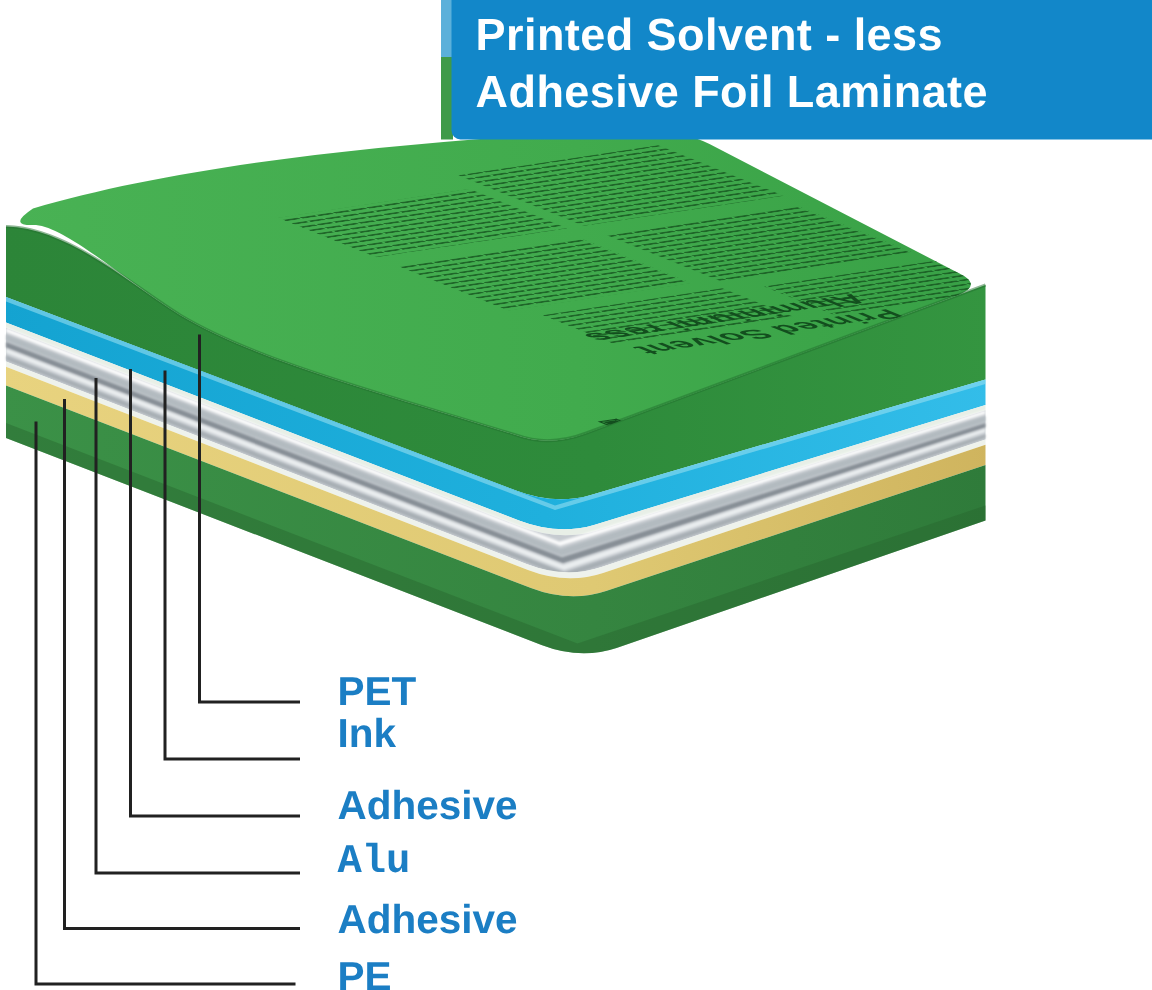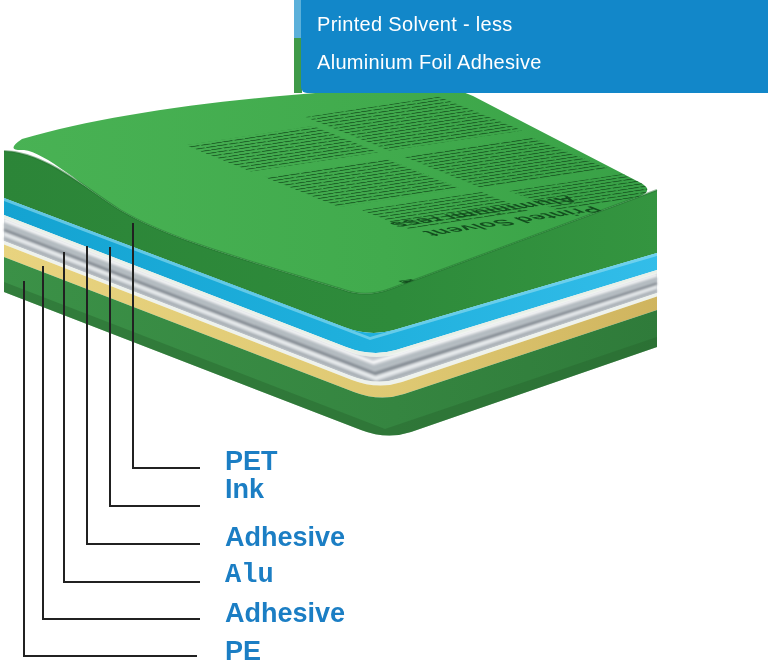--- a/index.html
+++ b/index.html
@@ -2,21 +2,21 @@
 <html><head>
 <meta charset="utf-8">
 <style>
   html,body{margin:0;padding:0;background:#ffffff;}
   .stage{position:relative;width:768px;height:660px;background:#ffffff;overflow:hidden;
          font-family:"Liberation Sans",sans-serif;}
   .stage svg{position:absolute;left:0;top:0;z-index:1;}
   .banner{position:absolute;left:301px;top:0;width:467px;height:93px;background:#1287c9;
           z-index:3;border-radius:0 0 0 6px;color:#ffffff;box-sizing:border-box;
           padding:5px 0 0 16px;}
-  .banner .bline{font-size:20px;font-weight:400;line-height:38px;letter-spacing:0.3px;
+  .banner .bline{font-size:30px;font-weight:700;line-height:38px;letter-spacing:0.3px;
           white-space:nowrap;}
   .fringe{position:absolute;z-index:2;}
   .fringe-blue{left:294px;top:0;width:8px;height:38px;background:#5bb0da;}
   .fringe-green{left:294px;top:38px;width:8px;height:55px;background:#3f9a49;}
   .layer-label{position:absolute;left:225px;height:32px;line-height:32px;font-size:27px;
           font-weight:600;color:#1b7ec4;z-index:4;white-space:nowrap;}
   .ll-0{top:445px;} .ll-1{top:473px;} .ll-2{top:521px;}
   .ll-3{top:559px;font-family:Liberation Mono, monospace;} .ll-4{top:597px;} .ll-5{top:635px;}
 </style>
 </head>
@@ -110,21 +110,21 @@
       <path d="M 43 266 V 619 H 200"></path>
       <path d="M 24 281 V 656 H 197"></path>
     </g>
   </svg>
 
   <div class="fringe fringe-blue"></div>
   <div class="fringe fringe-green"></div>
 
   <div class="banner">
     <div class="bline">Printed Solvent - less</div>
-    <div class="bline">Aluminium Foil Adhesive</div>
+    <div class="bline">Adhesive Foil Laminate</div>
   </div>
 
   <div class="layer-label ll-0">PET</div>
   <div class="layer-label ll-1">Ink</div>
   <div class="layer-label ll-2">Adhesive</div>
   <div class="layer-label ll-3">Alu</div>
   <div class="layer-label ll-4">Adhesive</div>
   <div class="layer-label ll-5">PE</div>
 
 </div>

